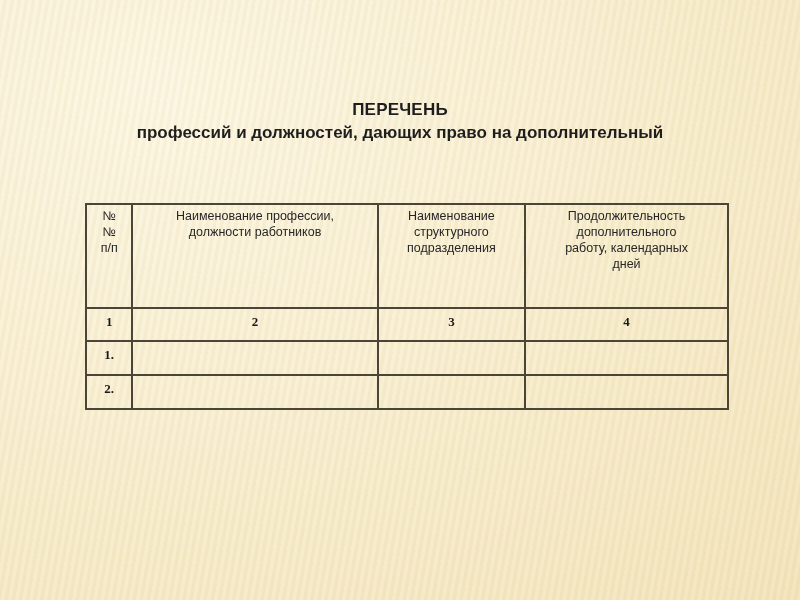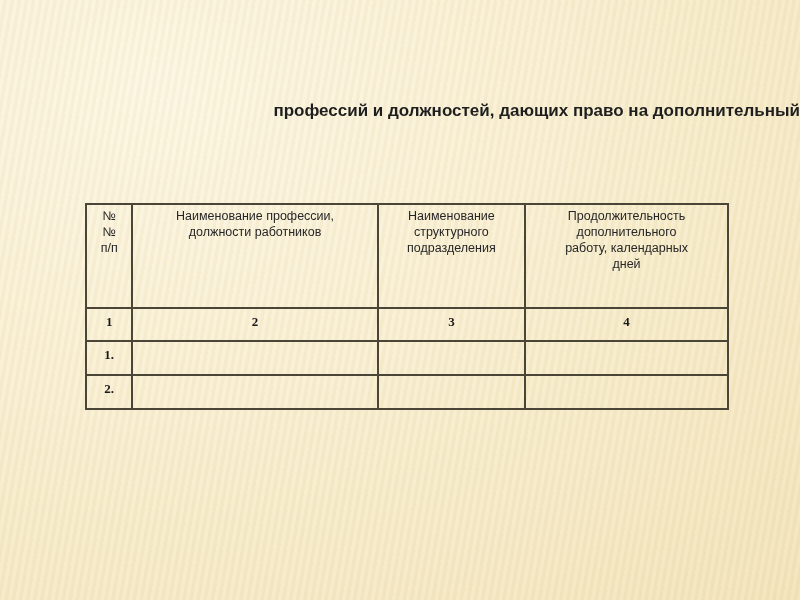--- a/index.html
+++ b/index.html
@@ -30,21 +30,20 @@
     font-weight: bold;
     line-height: 22px;
     color: #1e1e1e;
     letter-spacing: 0.2px;
   }
   .title-sub {
     font-size: 17px;
     font-weight: bold;
     line-height: 23px;
     color: #1e1e1e;
-    text-align: right;
   }
   .doc-table {
     position: absolute;
     left: 85px;
     top: 203px;
     width: 644px;
     height: 201px;
     border-collapse: collapse;
     table-layout: fixed;
   }
@@ -77,20 +76,21 @@
   .col4 { width: 201px; }
   .hdr-text {
     display: block;
     white-space: pre-line;
   }
 </style>
 </head>
 <body>
 
 <div class="title-block">
+  <div class="title-main">ПЕРЕЧЕНЬ</div>
   <div class="title-sub">профессий и должностей, дающих право  на дополнительный</div>
 </div>
 
 <table class="doc-table">
   <colgroup>
     <col class="col1">
       <col class="col2">
       <col class="col3">
       <col class="col4">
   </colgroup>

